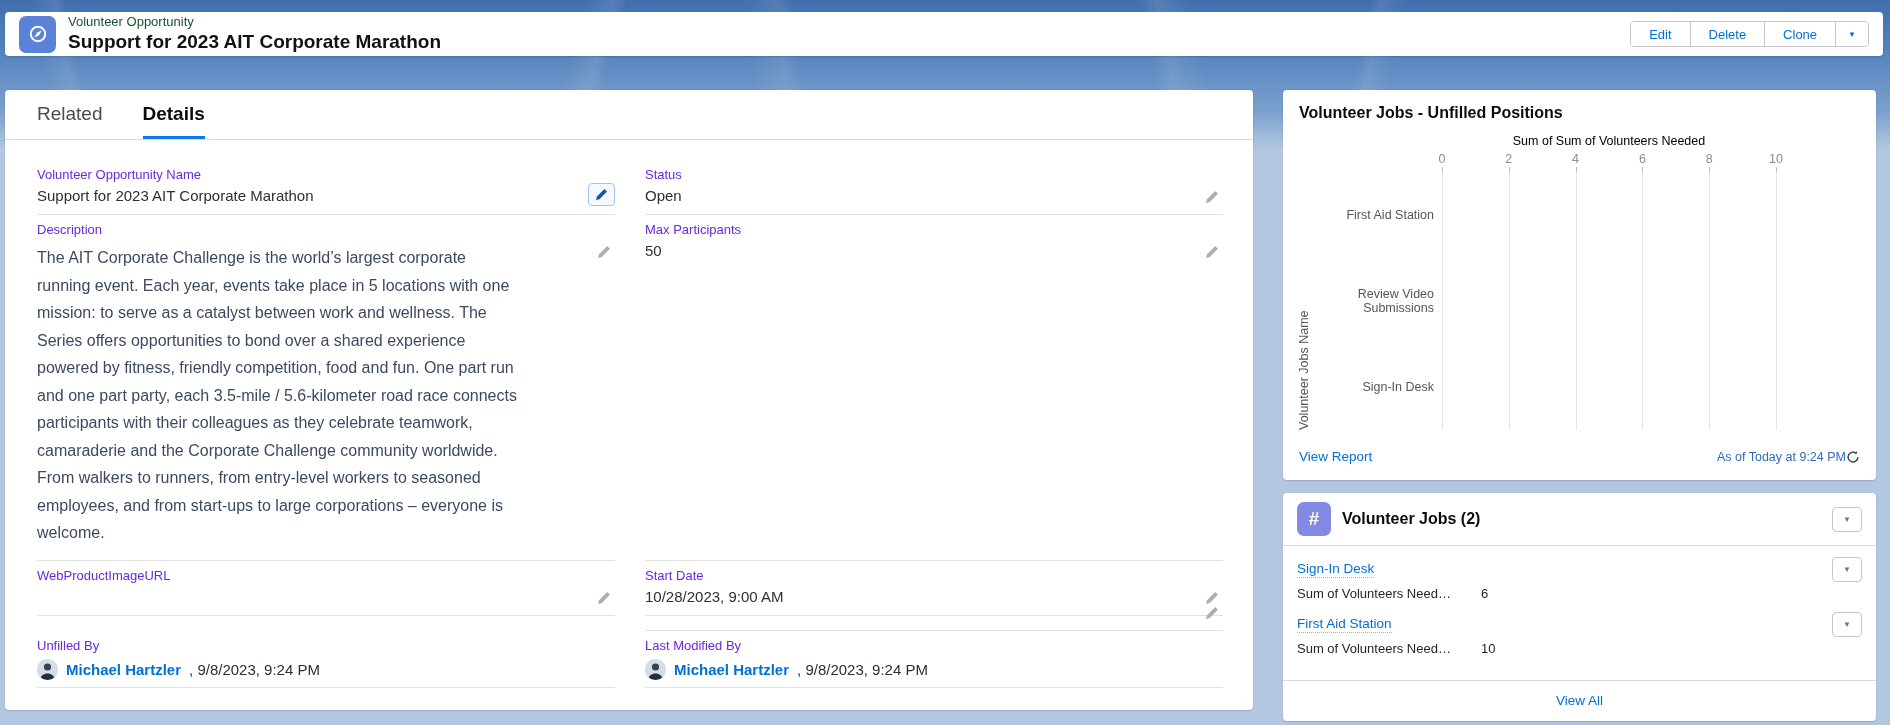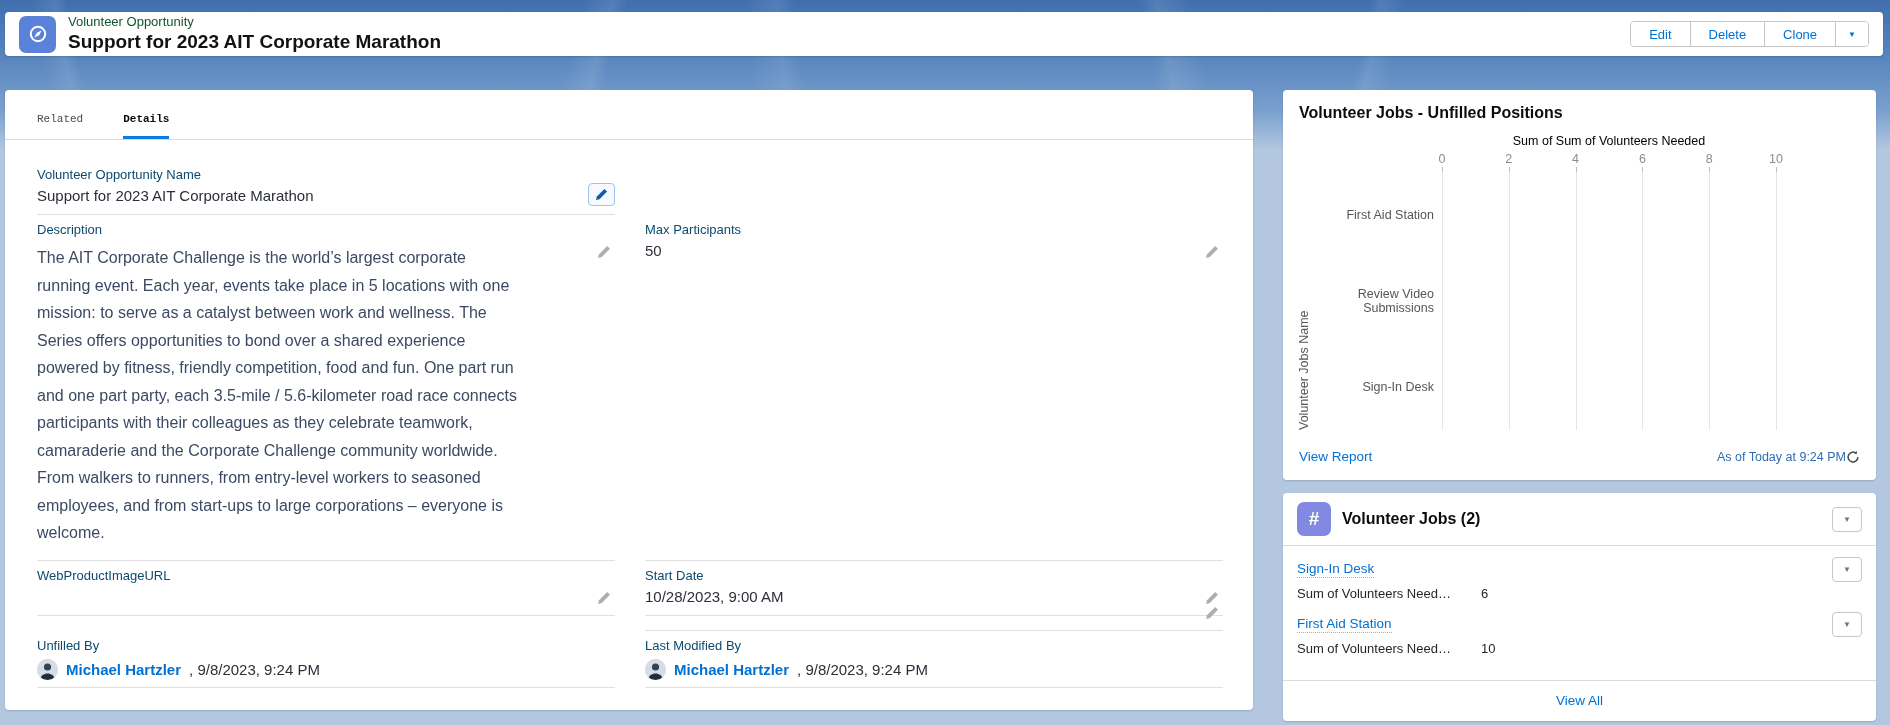--- a/index.html
+++ b/index.html
@@ -39,28 +39,28 @@
   }
   .action-caret { padding:0 12px; font-size:8px; border-right:none; }
 
   
   .main { position:absolute; top:90px; left:5px; right:14px; display:flex; gap:30px; }
   .left-card { flex:1; height:620px; }
   .right-col { width:593px; display:flex; flex-direction:column; gap:13px; flex:none; }
 
   
   .tabs { display:flex; gap:40px; padding:0 32px; border-bottom:1px solid #dddbda; height:50px; align-items:flex-end; }
-  .tab { font-size:11px; color:#4b4b4b; padding-bottom:14px; cursor:pointer;font-family:Liberation Mono, monospace; }
+  .tab { font-size:19px; color:#4b4b4b; padding-bottom:14px; cursor:pointer; }
   .tab.active { font-weight:bold; color:#0c0c0c; border-bottom:3px solid #0b7ae5; padding-bottom:11px; }
 
   
   .fields { display:grid; grid-template-columns:1fr 1fr; column-gap:30px; padding:20px 30px 0 32px; }
   .field { position:relative; border-bottom:1px solid #e2e0de; padding:7px 34px 7px 0; }
   .field.no-line { border-bottom:none; }
-  .f-label { font-size:13px; color:#0c4a6e; }
+  .f-label { font-size:13px; color:#6d28d9; }
   .f-value { font-size:15px; color:#2a2f38; margin-top:5px; min-height:20px; }
   .f-value.desc { font-size:16px; line-height:27.5px; color:#3b4a62; max-width:484px; margin-top:7px; padding-bottom:6px; }
   .pencil { position:absolute; right:4px; bottom:10px; color:#b0adab; line-height:0; cursor:pointer; }
   .pencil.at-top { top:30px; bottom:auto; }
   .pencil-active {
     position:absolute; right:0; bottom:8px; line-height:0; cursor:pointer;
     background:#f6faff; border:1px solid #9ec2f1; border-radius:4px; padding:4px 6px; color:#0b5cab;
   }
   .byline { display:flex; align-items:center; gap:8px; margin-top:6px; }
   .avatar { width:21px; height:21px; border-radius:50%; overflow:hidden; background:#dfe3e8; flex:none; }
@@ -155,20 +155,29 @@
       <div class="field" style="grid-column:1;grid-row:1;">
         <div class="f-label">Volunteer Opportunity Name</div>
         <div class="f-value">Support for 2023 AIT Corporate Marathon</div>
         <span class="pencil-active">
           <svg width="13" height="13" viewBox="0 0 16 16" fill="currentColor">
               <path d="M11.6 1.2l3.2 3.2-9.3 9.3L1.2 14.8l1.1-4.3z"></path>
             </svg>
         </span>
       </div>
 
+      <div class="field" style="grid-column:2;grid-row:1;">
+        <div class="f-label">Status</div>
+        <div class="f-value">Open</div>
+        <span class="pencil">
+          <svg width="14" height="14" viewBox="0 0 16 16" fill="currentColor">
+              <path d="M11.6 1.2l3.2 3.2-9.3 9.3L1.2 14.8l1.1-4.3z"></path>
+            </svg>
+        </span>
+      </div>
 
       <div class="field" style="grid-column:1;grid-row:2;">
         <div class="f-label">Description</div>
         <div class="f-value desc">The AIT Corporate Challenge is the world’s largest corporate running event. Each year, events take place in 5 locations with one mission: to serve as a catalyst between work and wellness. The Series offers opportunities to bond over a shared experience powered by fitness, friendly competition, food and fun. One part run and one part party, each 3.5-mile / 5.6-kilometer road race connects participants with their colleagues as they celebrate teamwork, camaraderie and the Corporate Challenge community worldwide. From walkers to runners, from entry-level workers to seasoned employees, and from start-ups to large corporations – everyone is welcome.</div>
         <span class="pencil at-top">
           <svg width="14" height="14" viewBox="0 0 16 16" fill="currentColor">
               <path d="M11.6 1.2l3.2 3.2-9.3 9.3L1.2 14.8l1.1-4.3z"></path>
             </svg>
         </span>
       </div>

